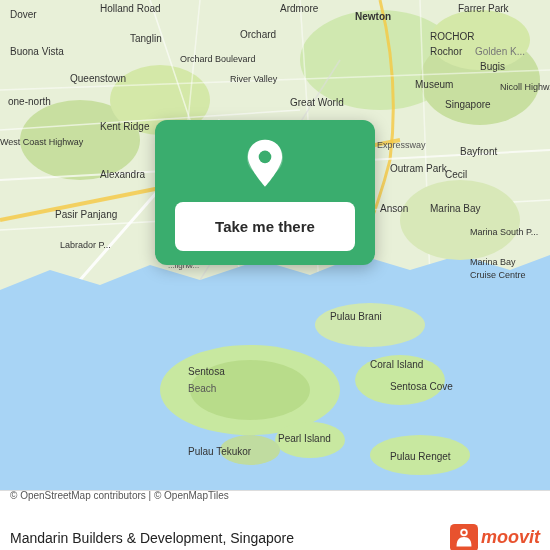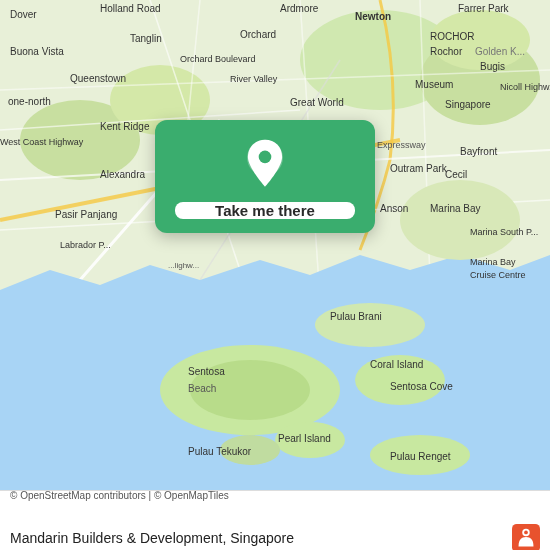--- a/index.html
+++ b/index.html
@@ -40,21 +40,21 @@
       width: 54px;
       height: 54px;
       margin-bottom: 10px;
     }
 
     #take-me-there-btn {
       background: white;
       color: #2a2a2a;
       border: none;
       border-radius: 8px;
-      padding: 0 28px;
+      padding: 16px 28px;
       font-size: 15px;
       font-weight: 600;
       cursor: pointer;
       width: 100%;
       text-align: center;
     }
 
     
     #footer {
       width: 550px;
@@ -220,15 +220,16 @@
   <div id="footer-bottom">
     <span id="location-name">Mandarin Builders &amp; Development, Singapore</span>
     <div id="moovit-logo">
 
       <svg id="moovit-icon" viewBox="0 0 30 30" xmlns="http://www.w3.org/2000/svg">
         <rect width="30" height="30" rx="5" fill="#e8522e"></rect>
         <circle cx="15" cy="9" r="4" fill="white"></circle>
         <path d="M7 24 C7 17 10 14 15 14 C20 14 23 17 23 24 Z" fill="white"></path>
         <circle cx="15" cy="9" r="2" fill="#e8522e"></circle>
       </svg>
+      <span id="moovit-text">moovit</span>
     </div>
   </div>
 </div>
 
 </body></html>

